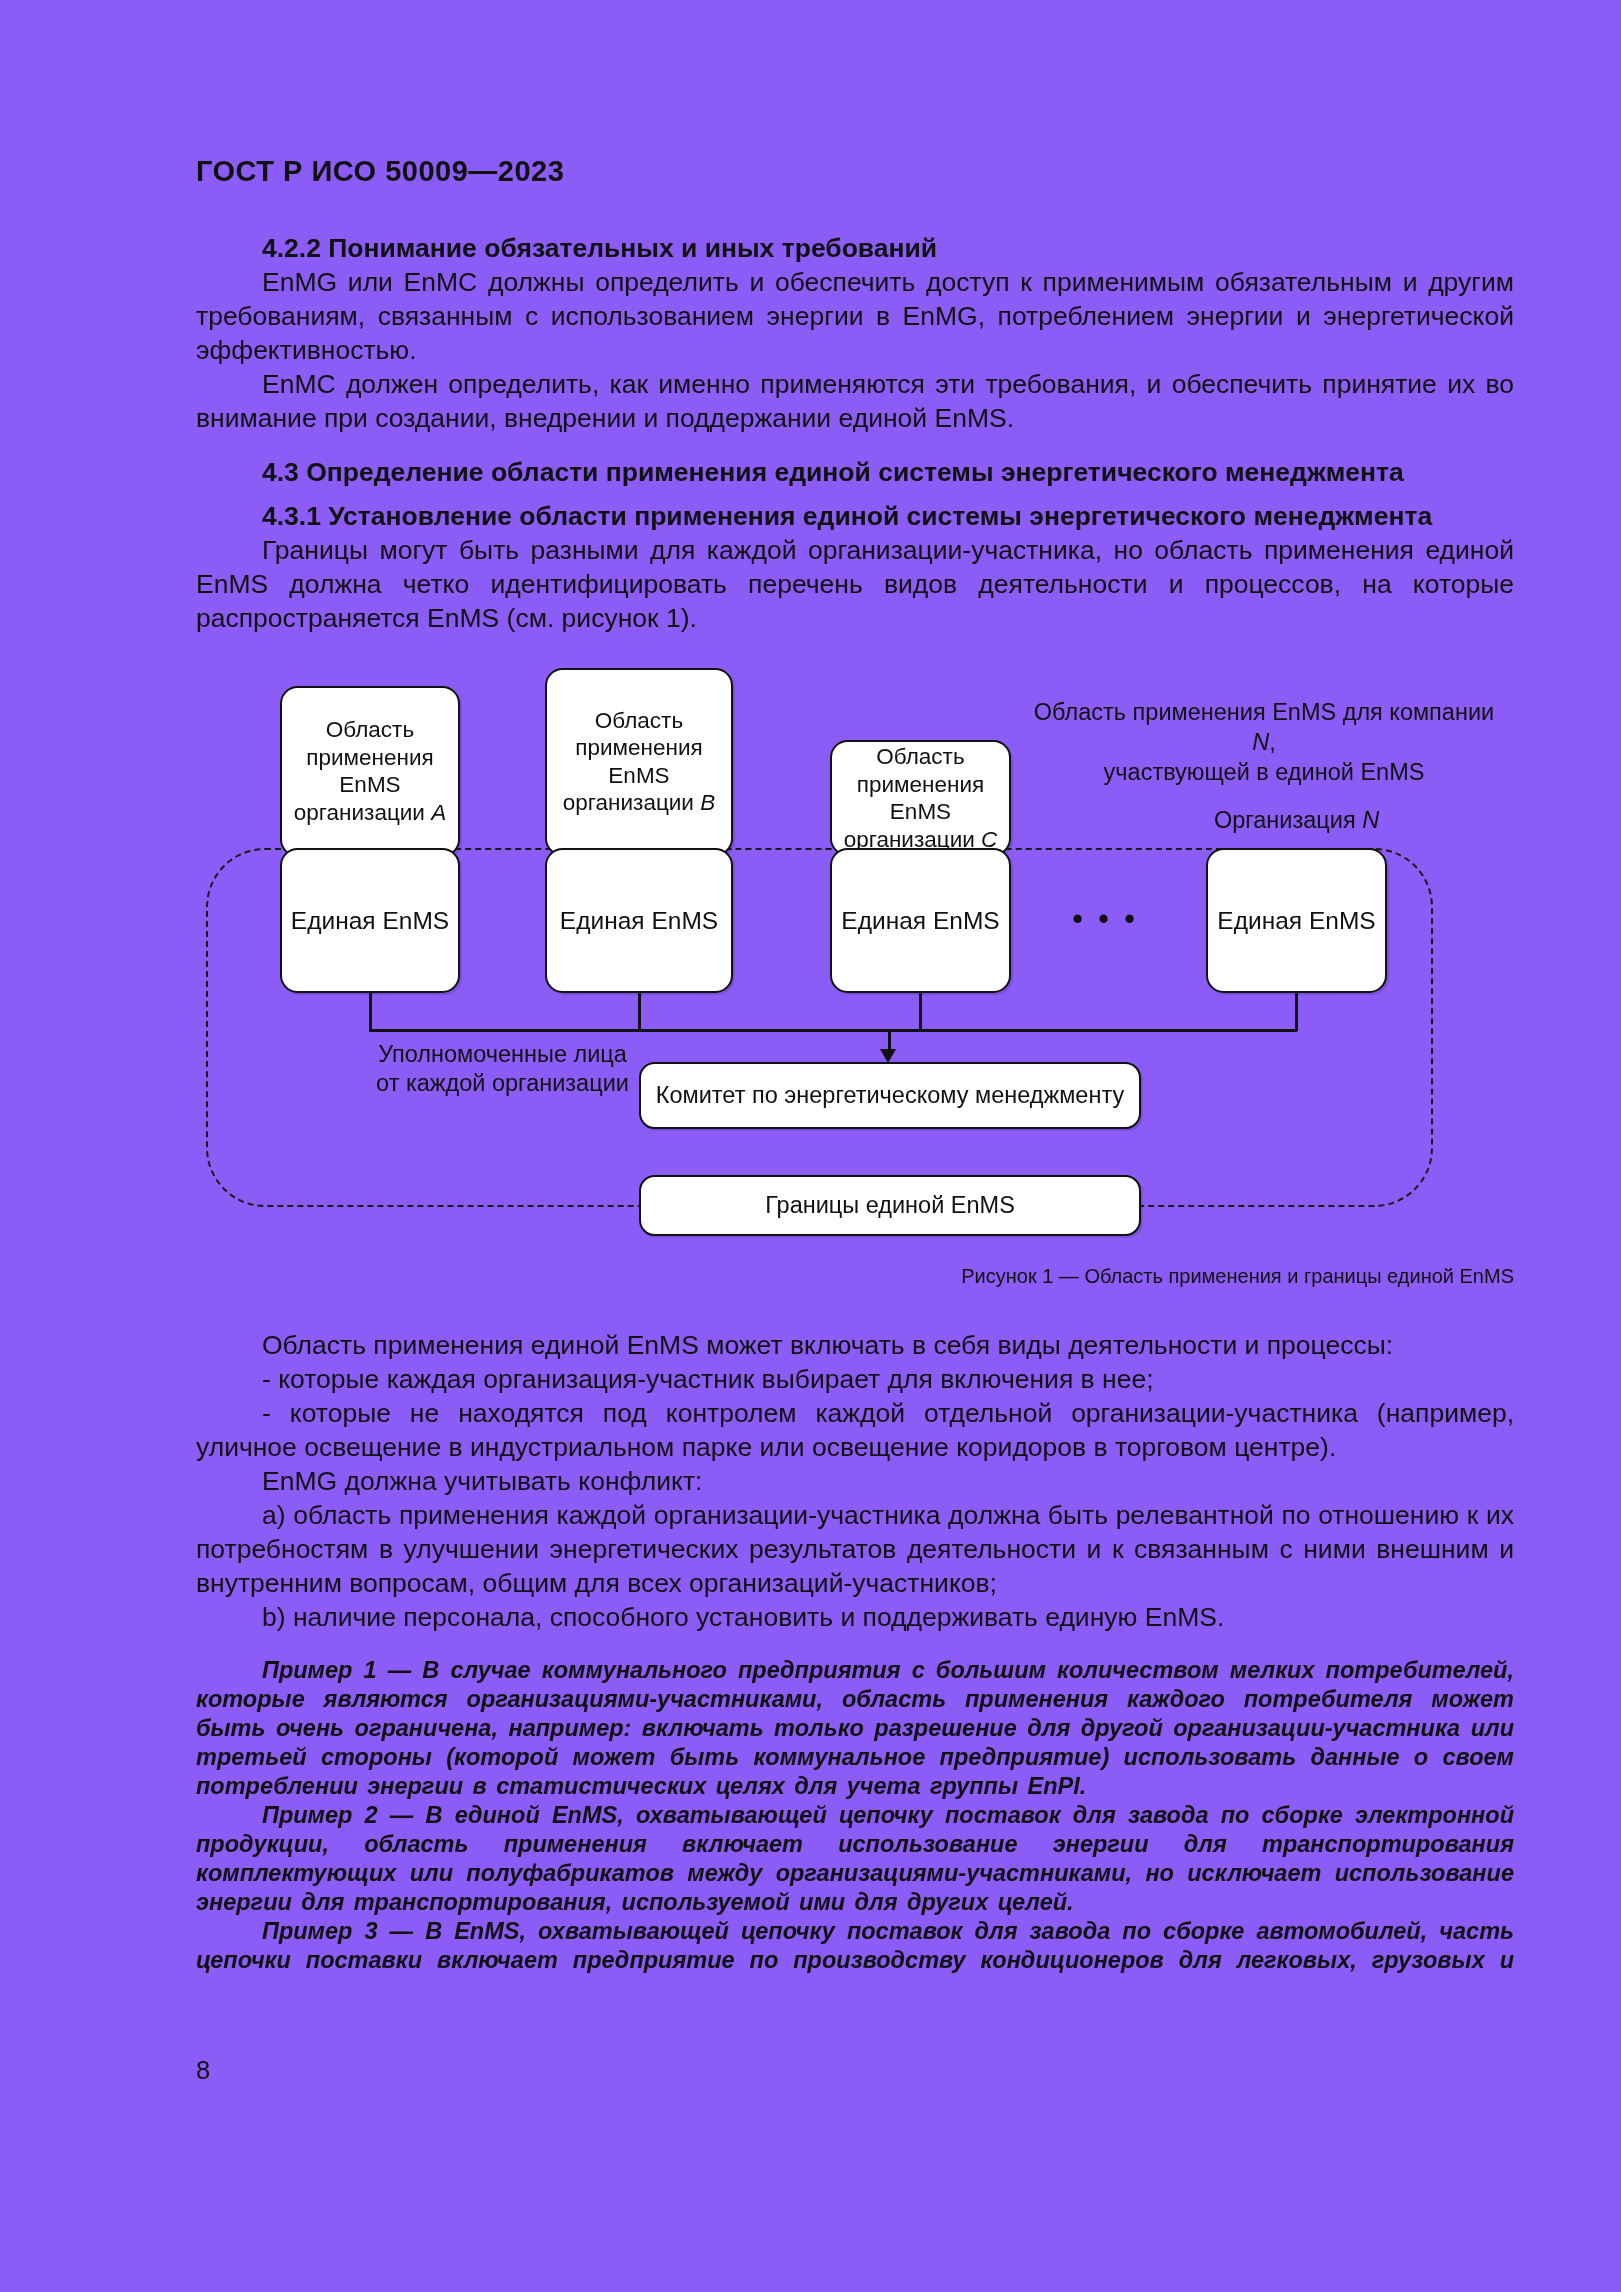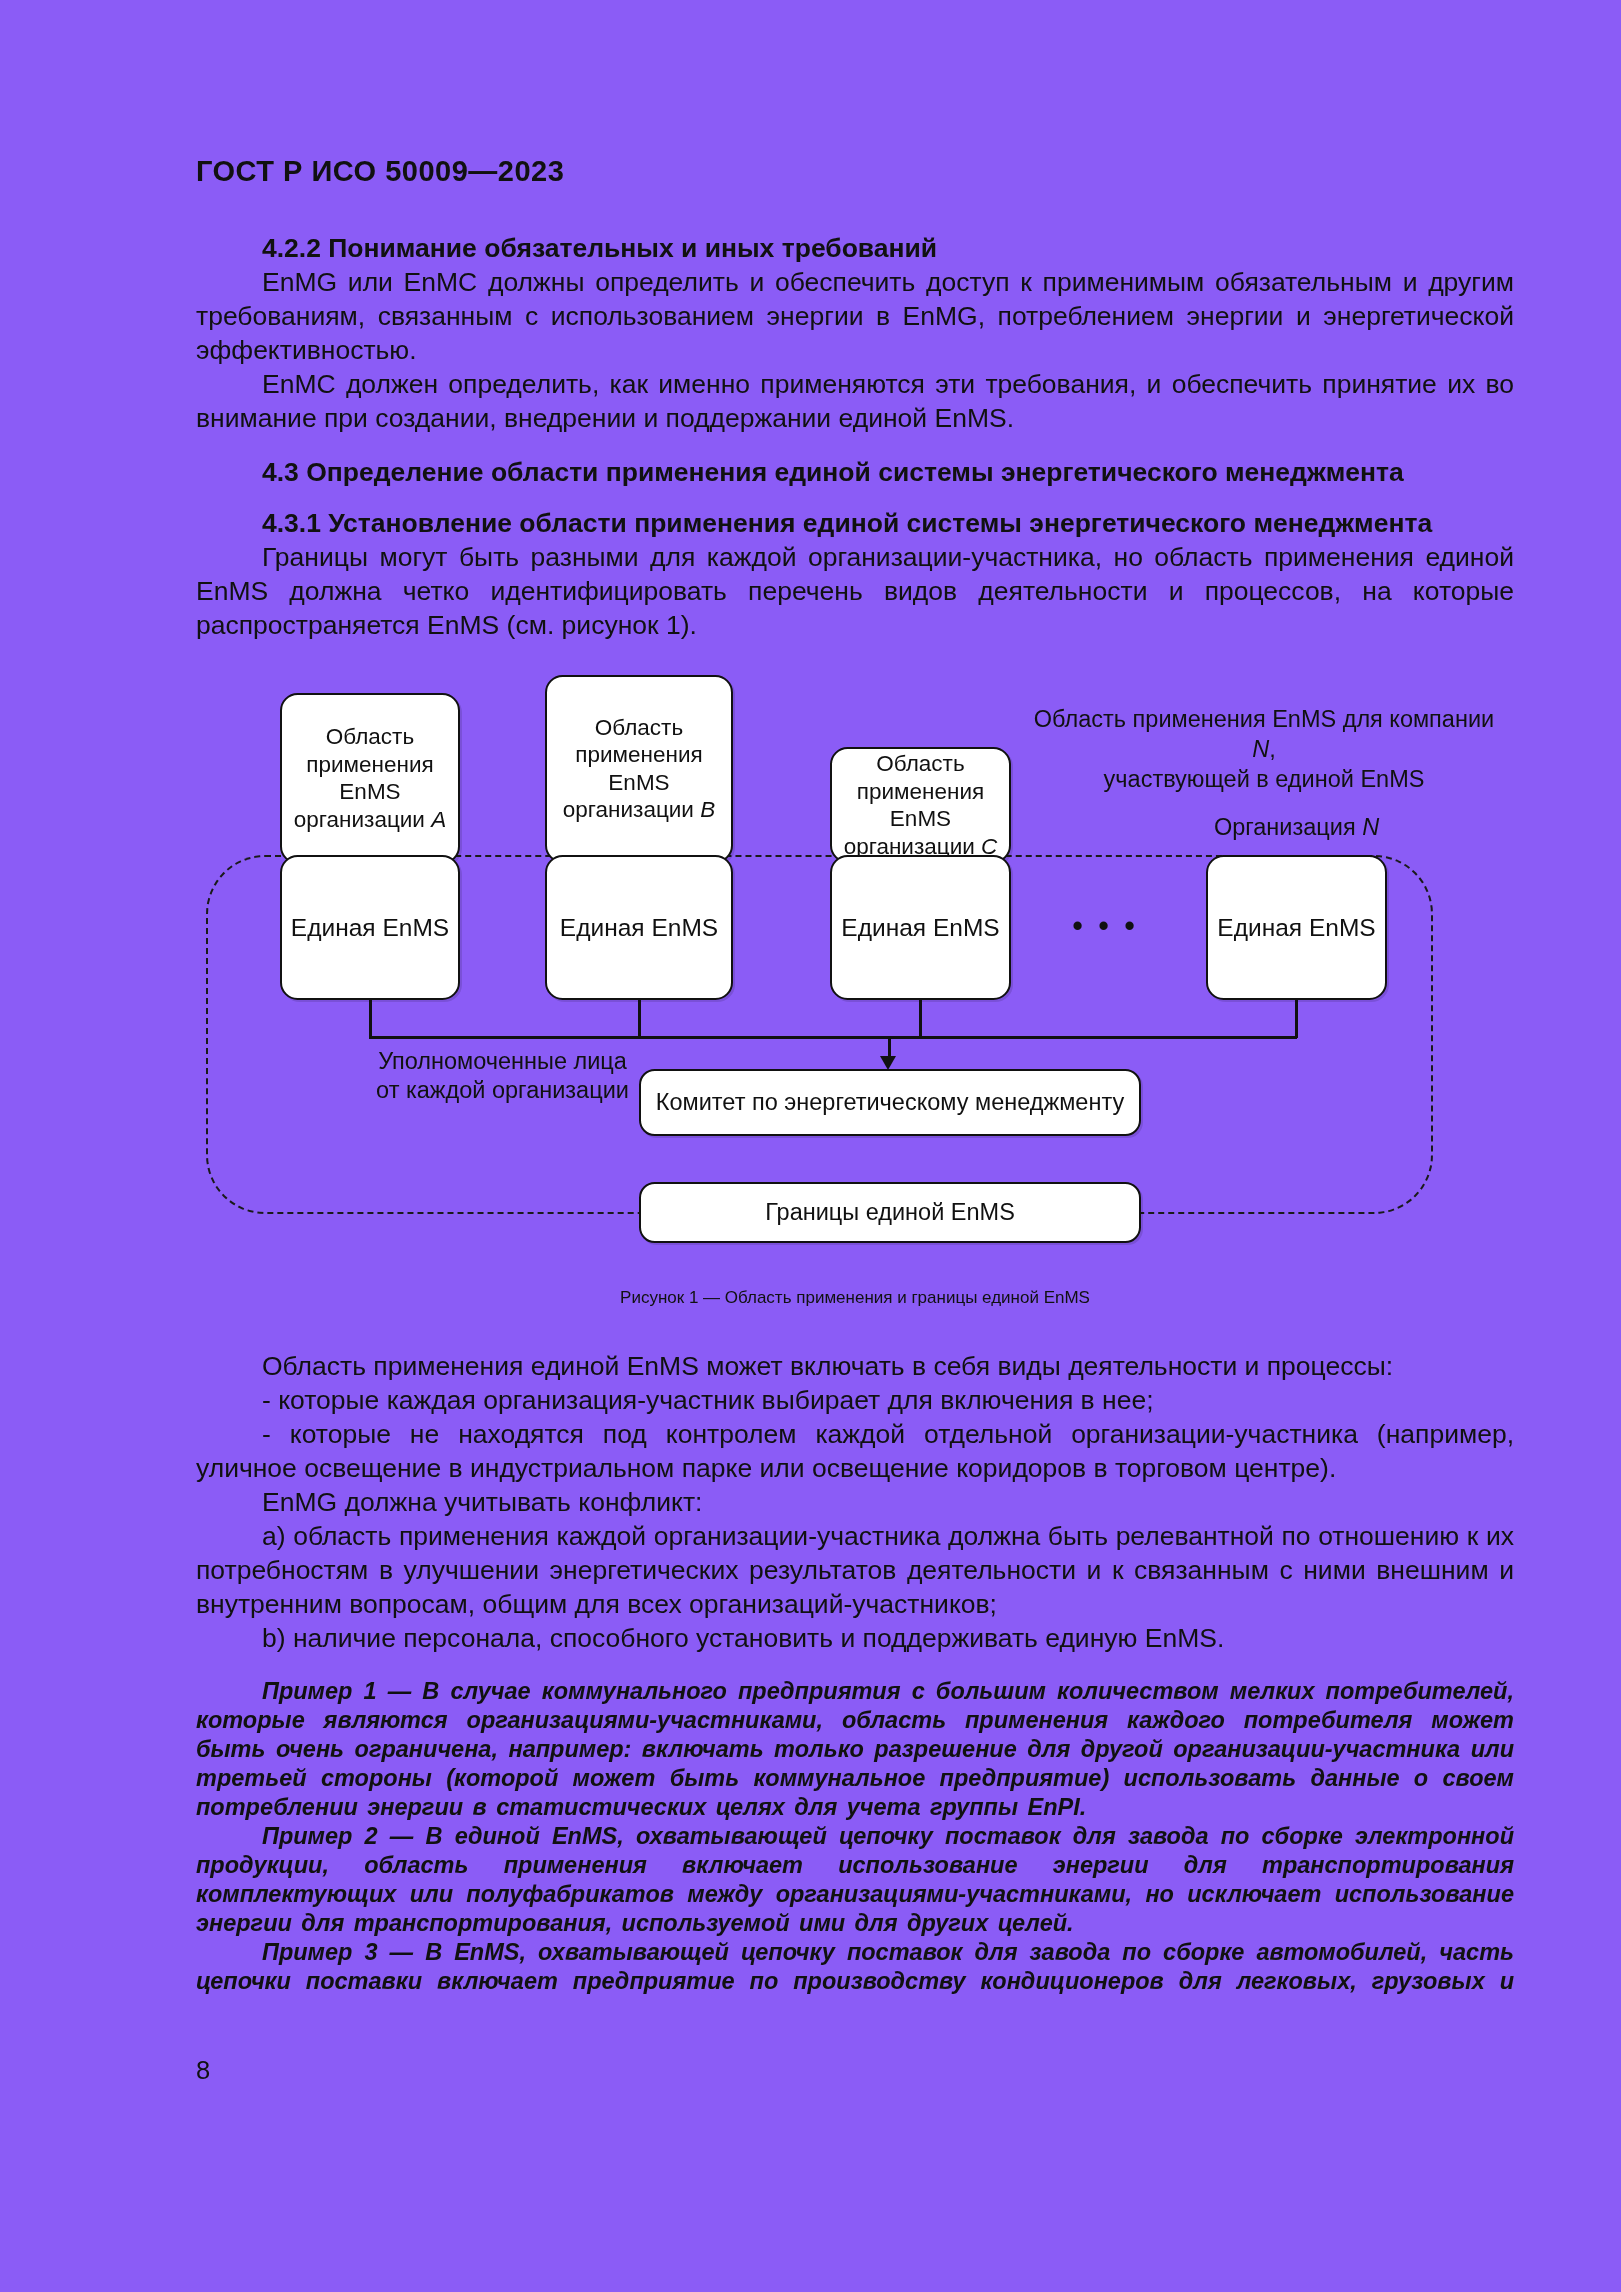--- a/index.html
+++ b/index.html
@@ -15,21 +15,21 @@
   }
   .doc-header{
     font-size:29px;font-weight:bold;letter-spacing:0.5px;
     margin:0 0 43px 0;
   }
   .sec-h{
     font-size:26.5px;line-height:34px;font-weight:bold;
     margin:0;text-indent:66px;text-align:left;
   }
   .mt20{margin-top:19.6px;}
-  .mt15{margin-top:17px;}
+  .mt15{margin-top:10px;}
   .body-p{
     font-size:26.5px;line-height:34px;margin:0;
     text-align:justify;
   }
   .ind{text-indent:66px;}
   
   .figure-canvas{
     position:relative;
     width:1318px;height:588px;
     margin-top:25.5px;
@@ -80,22 +80,22 @@
   .hline{position:absolute;left:173px;top:369px;width:928px;height:2.9px;background:#111;}
   .arrow-stem{left:692px;top:371px;height:19.6px;}
   .arrow-head{
     position:absolute;left:684px;top:389px;width:0;height:0;
     border-left:8.8px solid transparent;border-right:8.8px solid transparent;
     border-top:14.7px solid #111;
   }
   .committee-box{left:443px;top:402px;width:502px;height:67px;border-radius:15.7px;font-size:23.5px;}
   .boundary-box{left:443px;top:515px;width:502px;height:61px;border-radius:15.7px;font-size:23.5px;}
   .fig-caption{
-    text-align:center;font-size:17px;line-height:29px;
-    margin-top:28px;margin-bottom:37px;
+    text-align:right;font-size:20px;line-height:29px;
+    margin-top:14px;margin-bottom:37px;
   }
   .example-p{
     font-size:23.5px;line-height:29px;margin:0;
     font-weight:bold;font-style:italic;
     text-align:justify;word-spacing:2.9px;
   }
   .just-last{text-align-last:justify;}
   .ex-gap{margin-top:21.6px;}
   .page-number{
     position:absolute;left:196px;top:2056px;font-size:25.5px;

